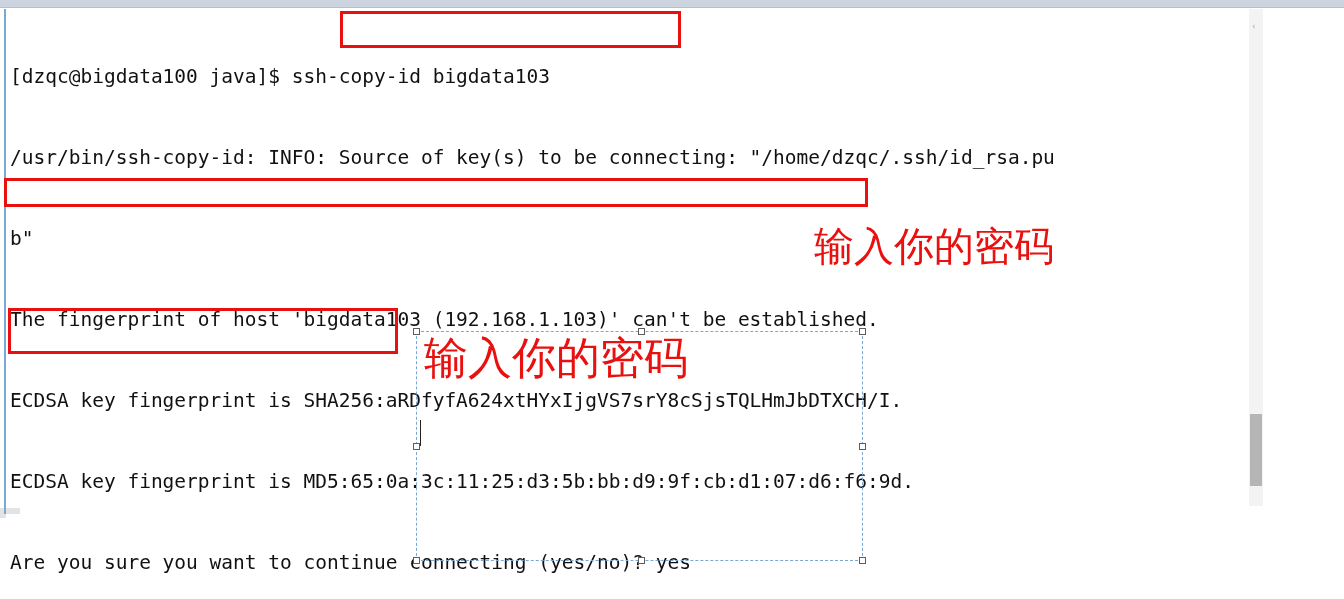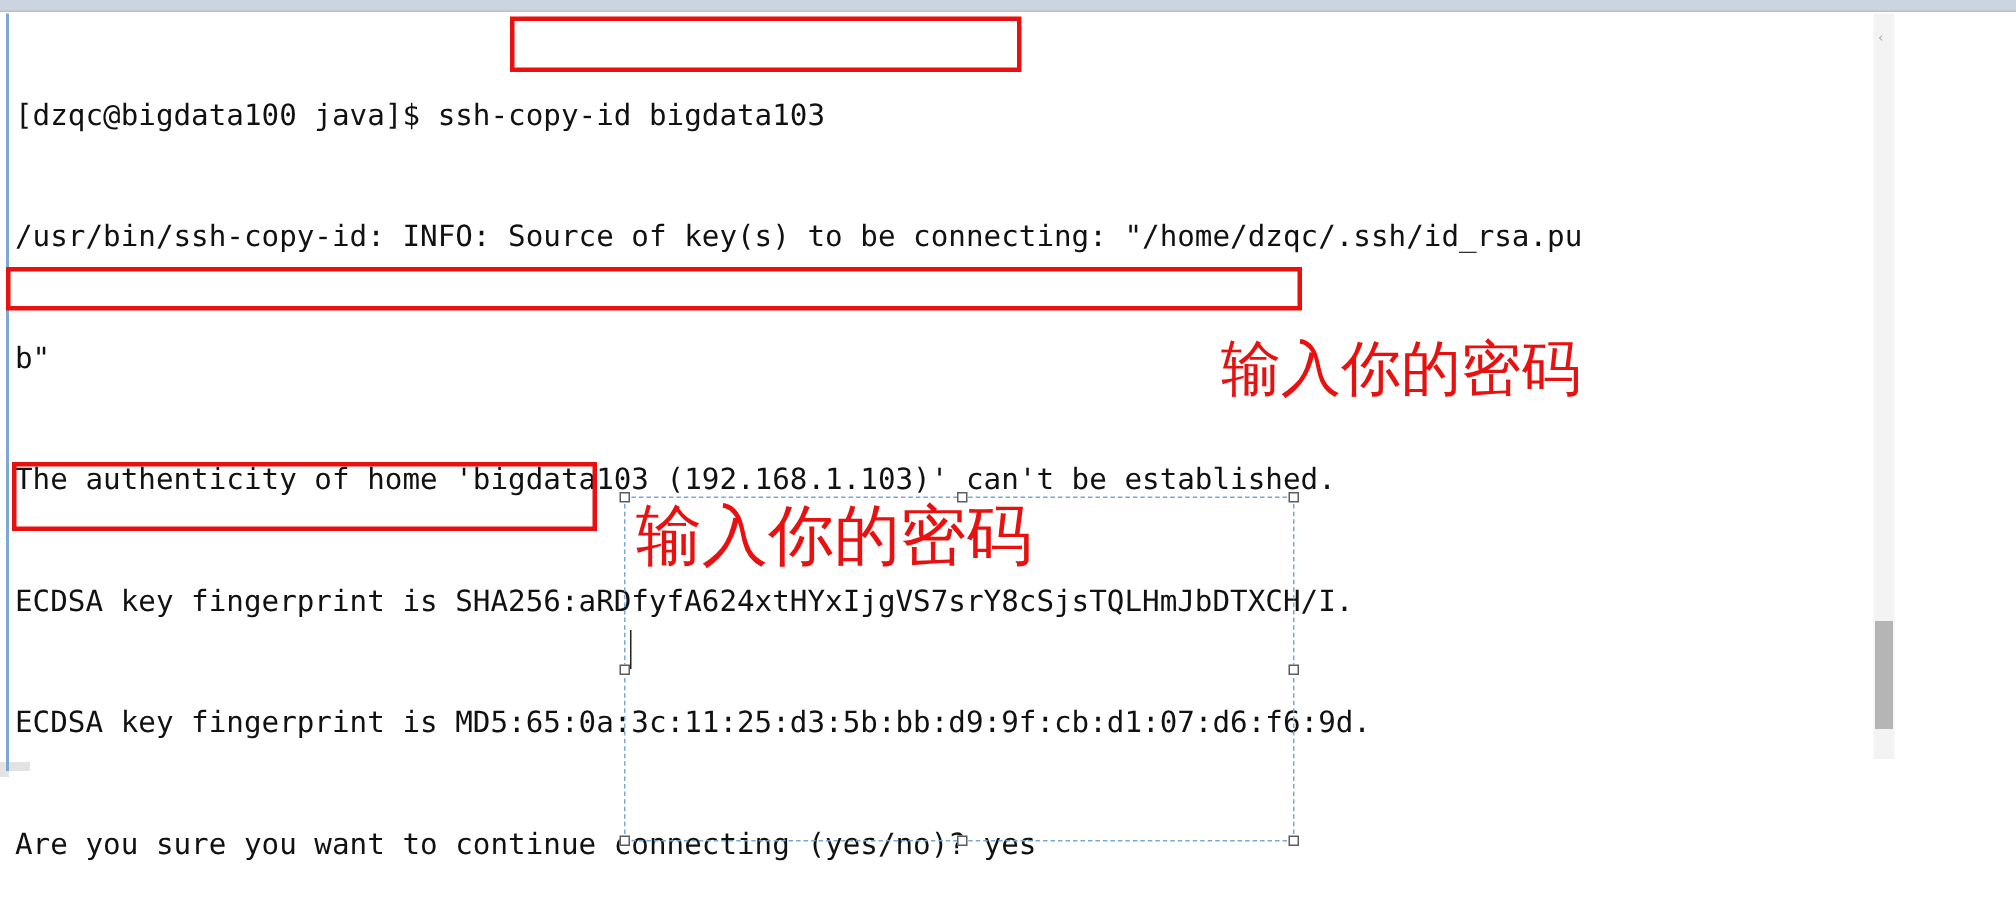--- a/index.html
+++ b/index.html
@@ -202,21 +202,21 @@
   <div class="top-bar"></div>
   <div class="doc-page"></div>
   <div class="page-gap"></div>
   <div class="doc-page-lower"></div>
   <div class="left-rule"></div>
 
   <div class="term">
     <div class="ln">[dzqc@bigdata100 java]$ ssh-copy-id bigdata103</div>
     <div class="ln">/usr/bin/ssh-copy-id: INFO: Source of key(s) to be connecting: "/home/dzqc/.ssh/id_rsa.pu</div>
     <div class="ln">b"</div>
-    <div class="ln">The authenticity of home 'bigdata103 (192.168.1.103)' can't be established.</div>
+    <div class="ln">The fingerprint of host 'bigdata103 (192.168.1.103)' can't be established.</div>
     <div class="ln">ECDSA key fingerprint is SHA256:aRDfyfA624xtHYxIjgVS7srY8cSjsTQLHmJbDTXCH/I.</div>
     <div class="ln">ECDSA key fingerprint is MD5:65:0a:3c:11:25:d3:5b:bb:d9:9f:cb:d1:07:d6:f6:9d.</div>
     <div class="ln">Are you sure you want to continue connecting (yes/no)? yes</div>
     
     
     
     
     
     
     

